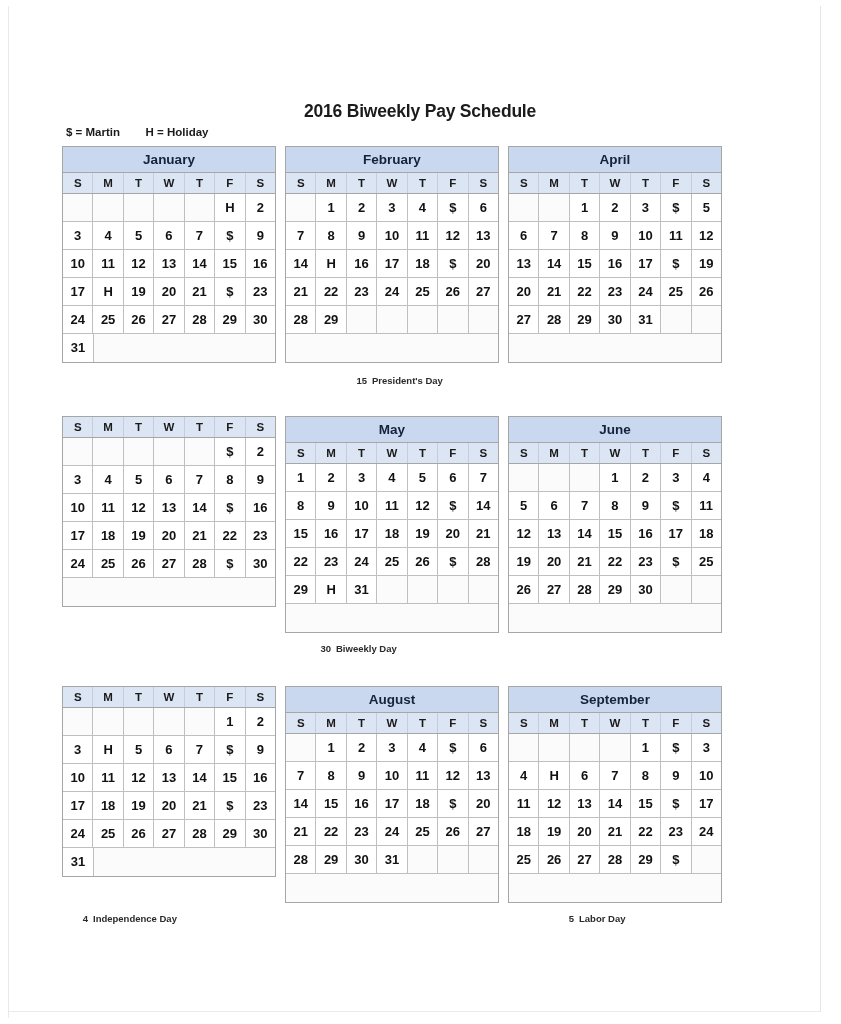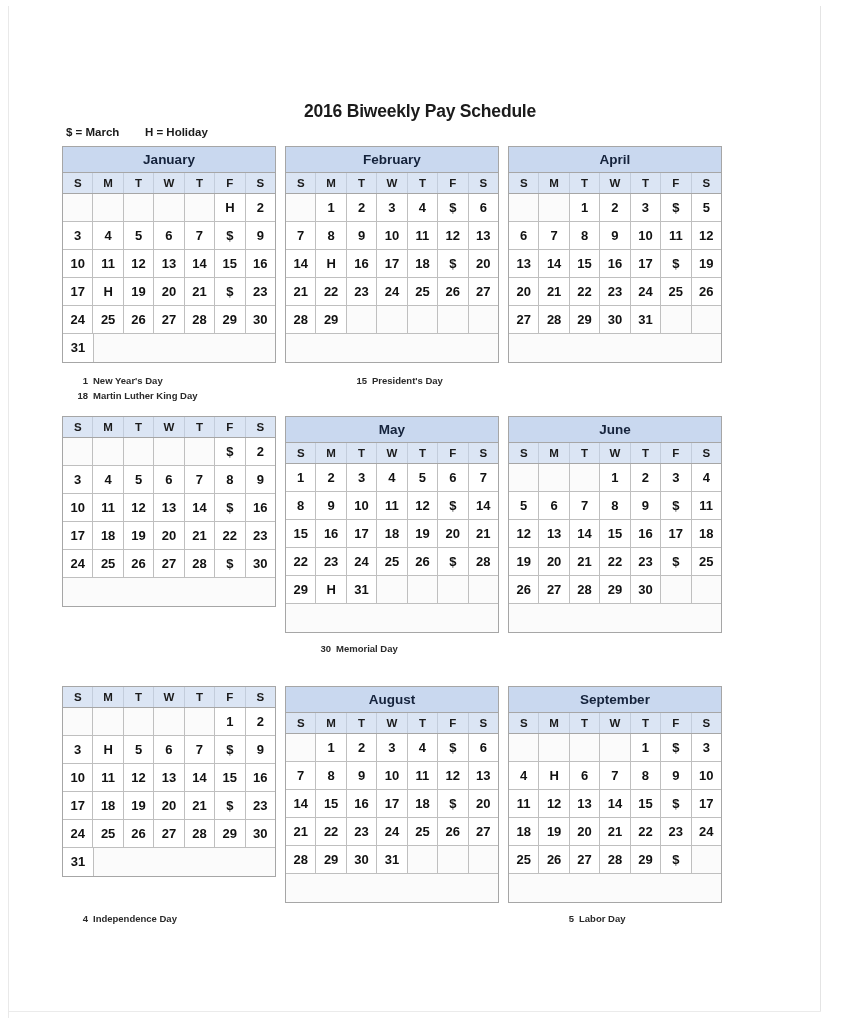--- a/index.html
+++ b/index.html
@@ -148,21 +148,21 @@
 </head>
 <body>
 
 <div id="page">
 
   <div class="page-edge-left"></div>
   <div class="page-edge-right"></div>
   <div class="page-edge-bottom"></div>
 
   <div class="title">2016 Biweekly Pay Schedule</div>
-  <div class="legend">$ = March        H = Holiday</div>
+  <div class="legend">$ = Martin        H = Holiday</div>
 
   <div class="quarter" id="q1">
       <div class="month">
         <div class="cal">
           <div class="month-head">January</div>
           <div class="dow-row">
             <div class="dow">S</div>
             <div class="dow">M</div>
             <div class="dow">T</div>
             <div class="dow">W</div>
@@ -767,19 +767,18 @@
             <div class="day blank"></div>
             <div class="day blank"></div>
             <div class="day blank"></div>
             <div class="day blank"></div>
             <div class="day blank"></div>
           </div>
         </div>
       </div>
     </div>
 
-  <div class="notes" id="notes-jan"><span class="note-line"><span class="note-day">1</span><span>New Year's Day</span></span><span class="note-line"><span class="note-day">18</span><span>Martin Luther King Day</span></span></div>
   <div class="notes" id="notes-feb"><span class="note-line"><span class="note-day">15</span><span>President's Day</span></span></div>
-  <div class="notes" id="notes-may"><span class="note-line"><span class="note-day">30</span><span>Memorial Day</span></span></div>
+  <div class="notes" id="notes-may"><span class="note-line"><span class="note-day">30</span><span>Biweekly Day</span></span></div>
   <div class="notes" id="notes-jul"><span class="note-line"><span class="note-day">4</span><span>Independence Day</span></span></div>
   <div class="notes" id="notes-sep"><span class="note-line"><span class="note-day">5</span><span>Labor Day</span></span></div>
 
 </div>
 
 </body></html>

